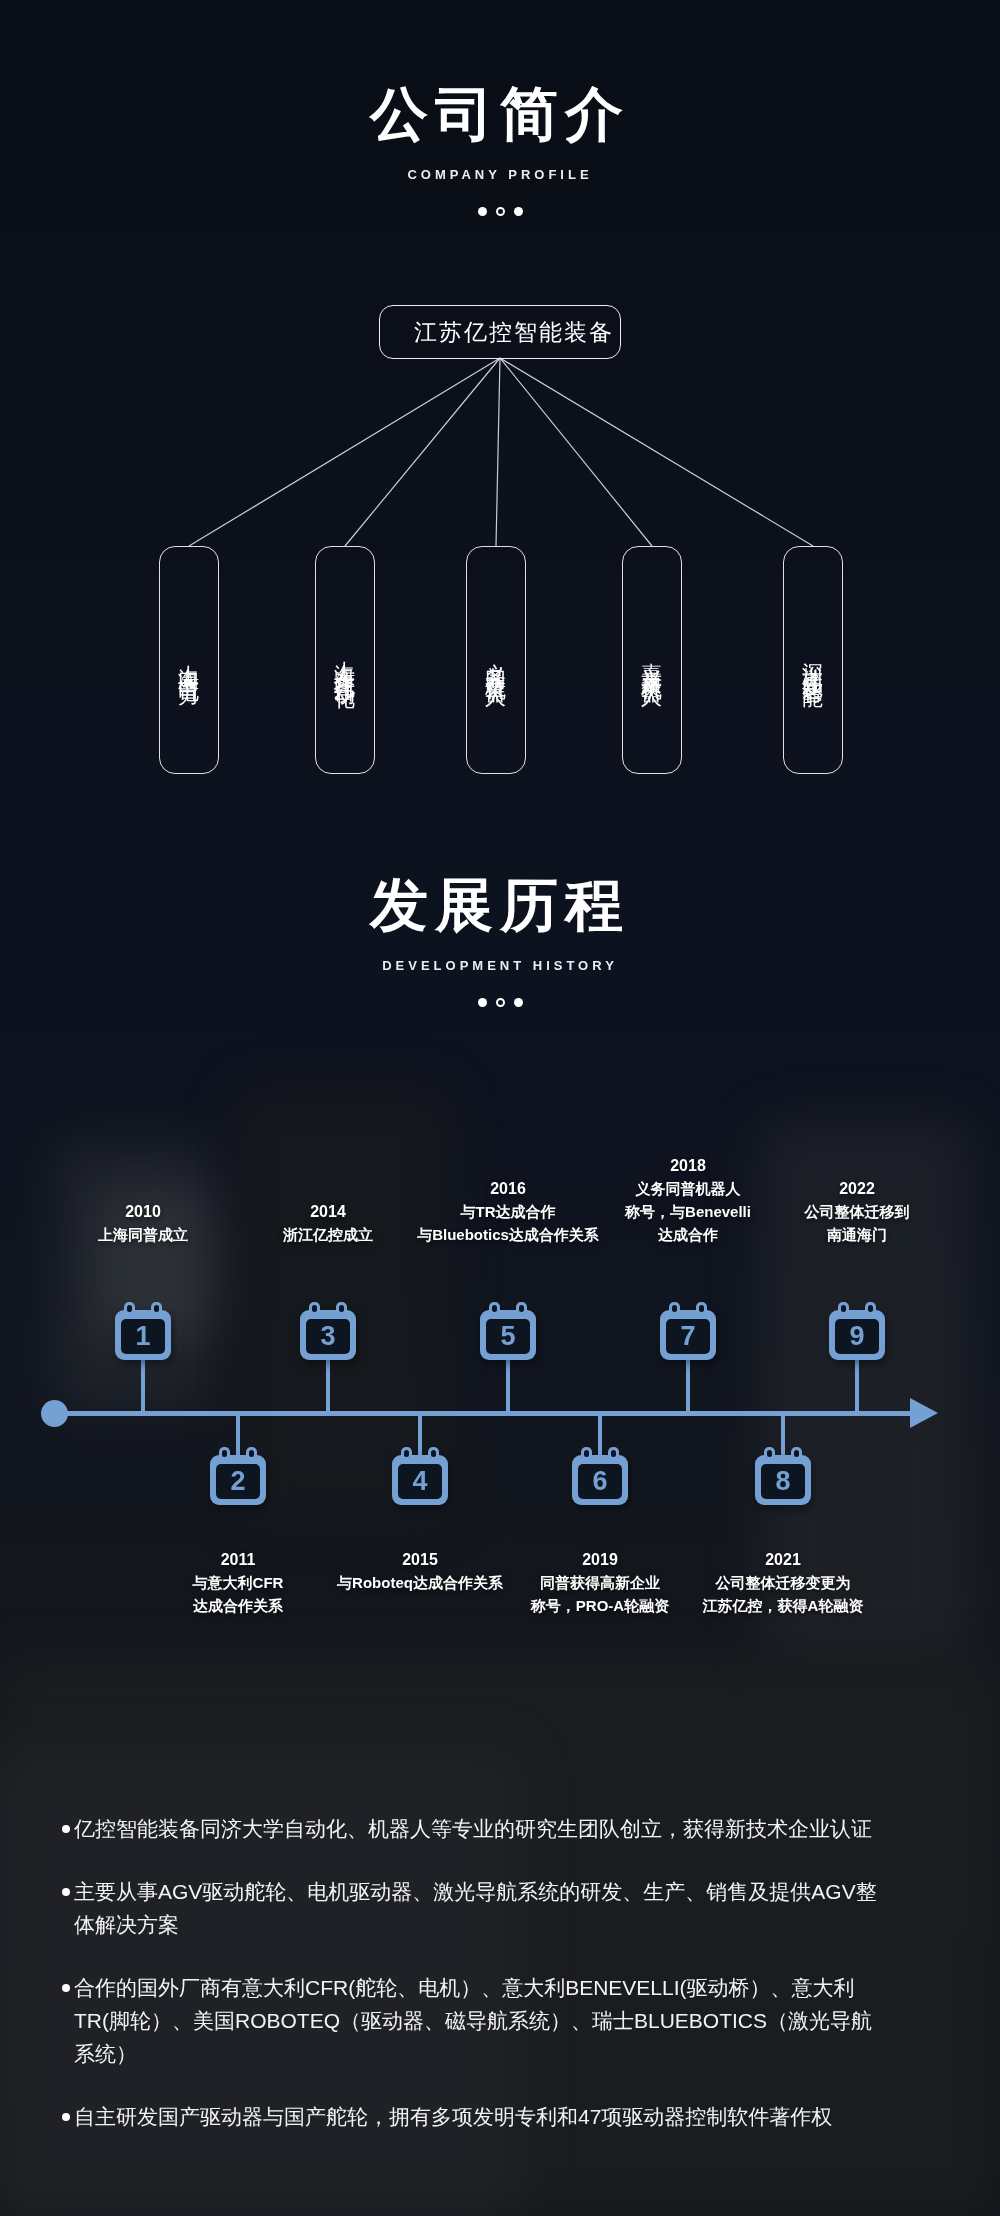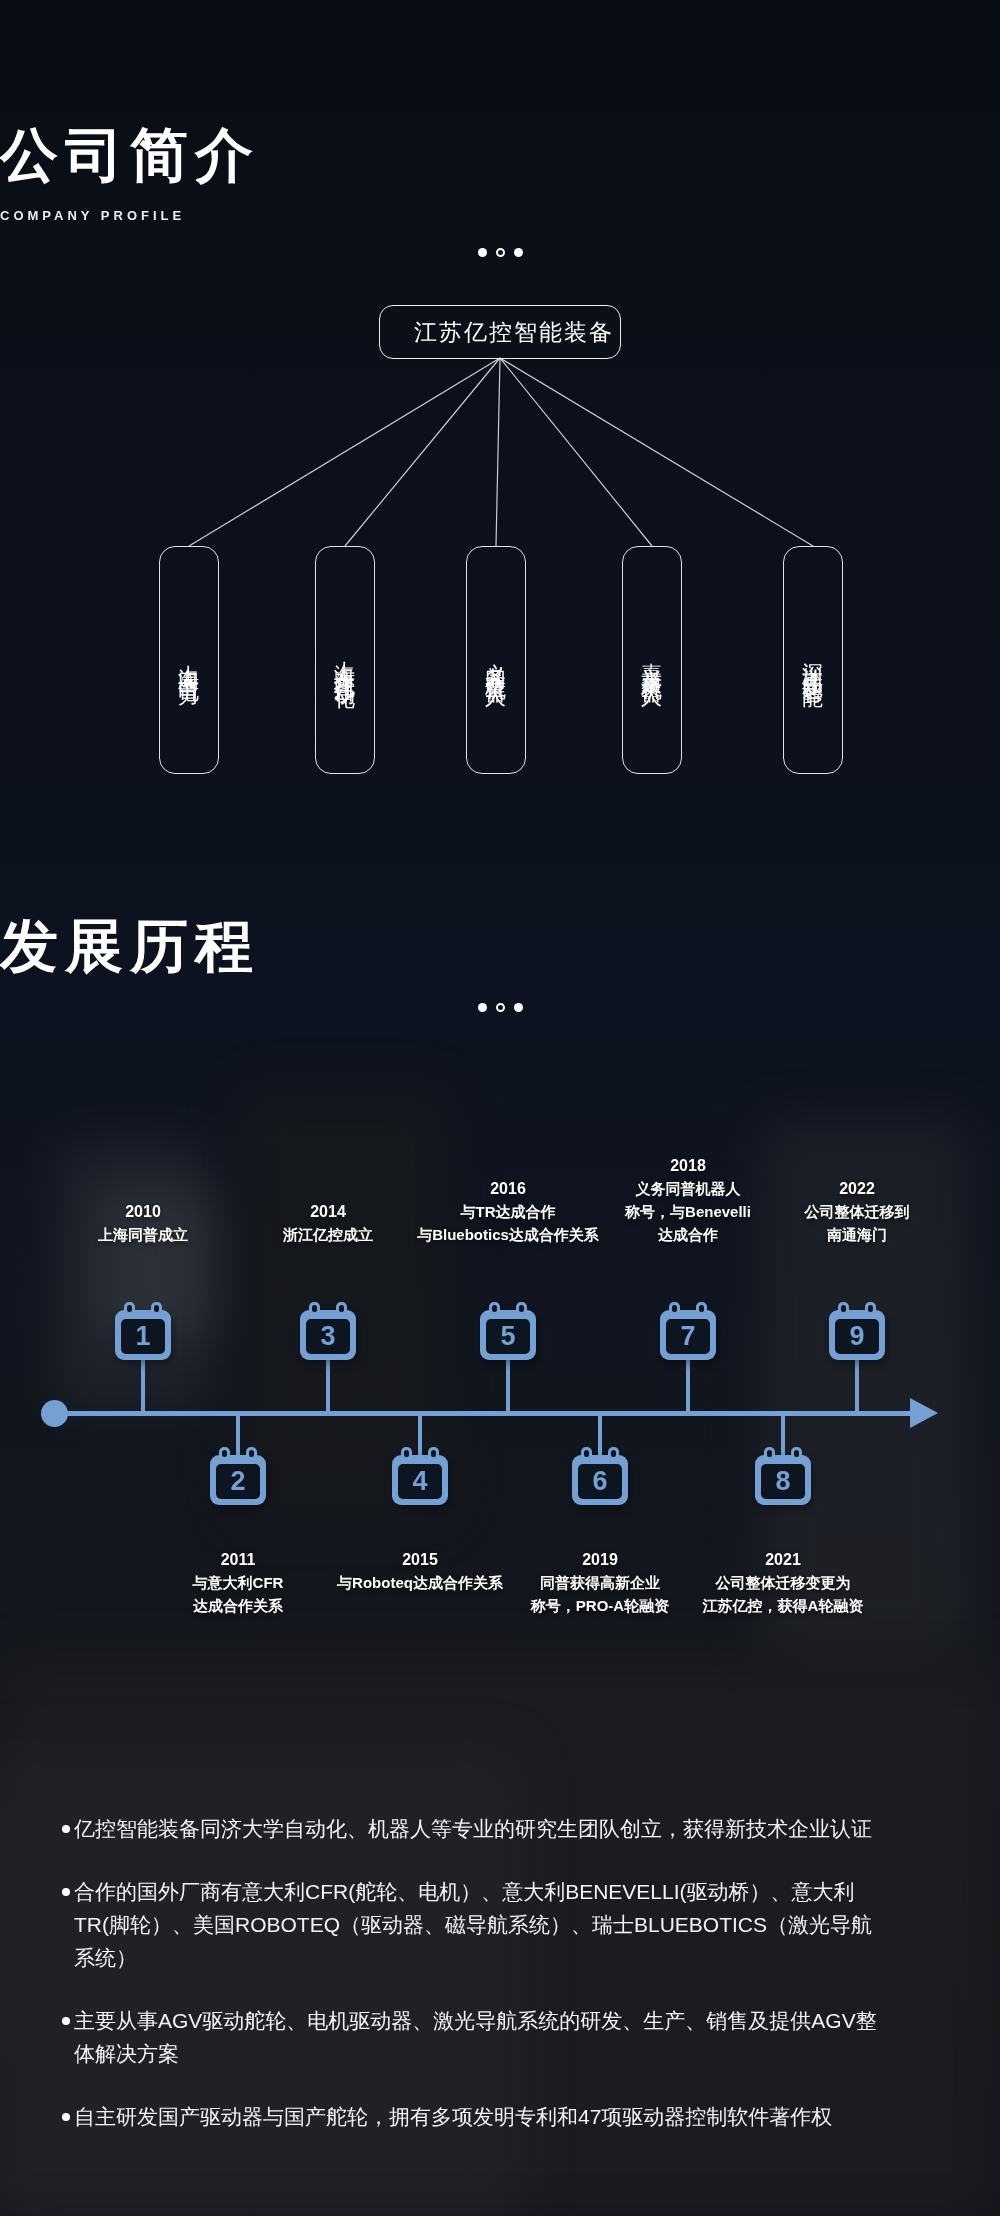--- a/index.html
+++ b/index.html
@@ -11,21 +11,21 @@
   
   .bg{position:absolute;inset:0;overflow:hidden;}
   .bg div{position:absolute;filter:blur(24px);border-radius:20px;}
   .b1{left:55px;top:1140px;width:160px;height:270px;background:#34373c;opacity:.38;}
   .b2{left:235px;top:1090px;width:215px;height:430px;background:#17191d;opacity:.85;}
   .b3{left:95px;top:1190px;width:120px;height:150px;background:#43464b;opacity:.4;}
   .b4{left:760px;top:1120px;width:210px;height:540px;background:#26282d;opacity:.55;}
   .b5{left:0;top:1660px;width:1000px;height:560px;background:#1c1e22;opacity:.8;filter:blur(34px);}
   .b6{left:-20px;top:1750px;width:540px;height:470px;background:#24262b;opacity:.55;filter:blur(34px);}
   
-  .sec-head{position:absolute;left:0;width:100%;margin-top:41px;}
+  .sec-head{position:absolute;left:0;width:100%;text-align:center;}
   .sec-title{font-size:58px;font-weight:bold;letter-spacing:7px;line-height:1.1;}
   .sec-sub{margin-top:21px;font-size:13px;font-weight:bold;letter-spacing:4px;color:#ecedef;}
   .dots{margin-top:25px;display:flex;justify-content:center;gap:9px;}
   .dot{width:9px;height:9px;border-radius:50%;background:#fff;box-sizing:border-box;}
   .dot.hollow{background:transparent;border:2px solid #fff;}
   .head-profile{top:82px;}
   .head-history{top:873px;}
   
   .org-parent{
     position:absolute;top:305px;left:500px;transform:translateX(-50%);
@@ -111,20 +111,21 @@
 
   <div class="org-child" style="left: 496px;">义务同普机器人</div>
 
   <div class="org-child" style="left: 652px;">嘉兴嘉来机器人</div>
 
   <div class="org-child" style="left: 813px;">深圳高步达智能</div>
 </div>
 
   <div class="sec-head head-history">
     <div class="sec-title">发展历程</div>
+    <div class="sec-sub">DEVELOPMENT HISTORY</div>
     <div class="dots">
       <span class="dot"></span>
       <span class="dot hollow"></span>
       <span class="dot"></span>
     </div>
   </div>
 
   <div class="timeline" id="timeline">
     <div class="tl-line"></div>
     <div class="tl-startdot"></div>
@@ -274,26 +275,26 @@
 </div>
 
   <div class="about" id="about">
   <div class="bullet">
     <span class="bullet-dot"></span>
     <span class="bullet-text">亿控智能装备同济大学自动化、机器人等专业的研究生团队创立，获得新技术企业认证</span>
   </div>
 
   <div class="bullet">
     <span class="bullet-dot"></span>
-    <span class="bullet-text">合作的国外厂商有意大利CFR(舵轮、电机）、意大利BENEVELLI(驱动桥）、意大利TR(脚轮）、美国ROBOTEQ（驱动器、磁导航系统）、瑞士BLUEBOTICS（激光导航系统）</span>
+    <span class="bullet-text">主要从事AGV驱动舵轮、电机驱动器、激光导航系统的研发、生产、销售及提供AGV整体解决方案</span>
   </div>
 
   <div class="bullet">
     <span class="bullet-dot"></span>
-    <span class="bullet-text">主要从事AGV驱动舵轮、电机驱动器、激光导航系统的研发、生产、销售及提供AGV整体解决方案</span>
+    <span class="bullet-text">合作的国外厂商有意大利CFR(舵轮、电机）、意大利BENEVELLI(驱动桥）、意大利TR(脚轮）、美国ROBOTEQ（驱动器、磁导航系统）、瑞士BLUEBOTICS（激光导航系统）</span>
   </div>
 
   <div class="bullet">
     <span class="bullet-dot"></span>
     <span class="bullet-text">自主研发国产驱动器与国产舵轮，拥有多项发明专利和47项驱动器控制软件著作权</span>
   </div>
 </div>
 </div>
 
 </body></html>

